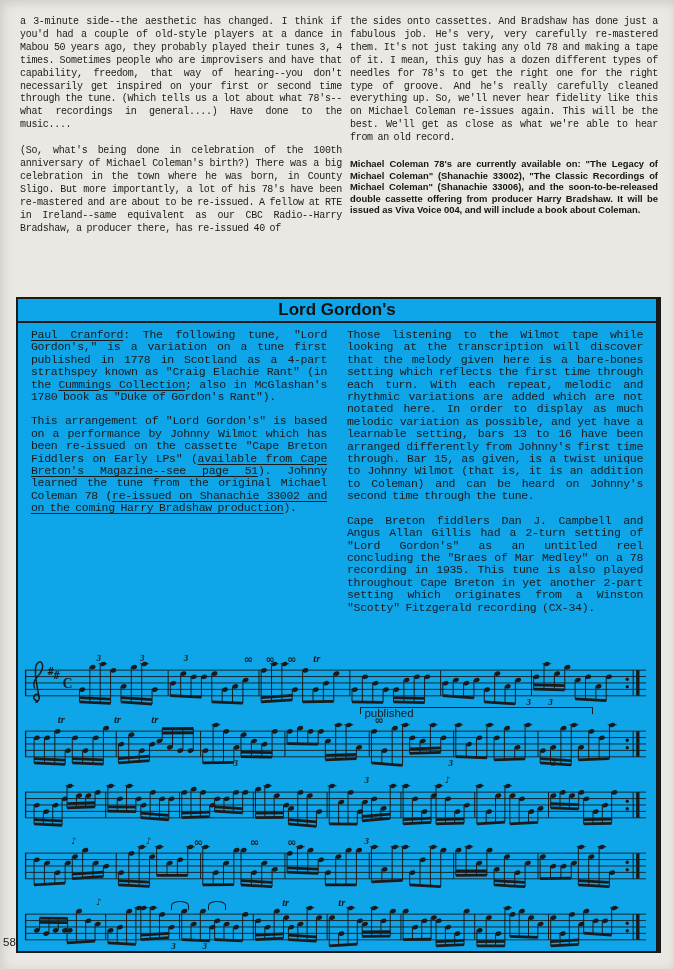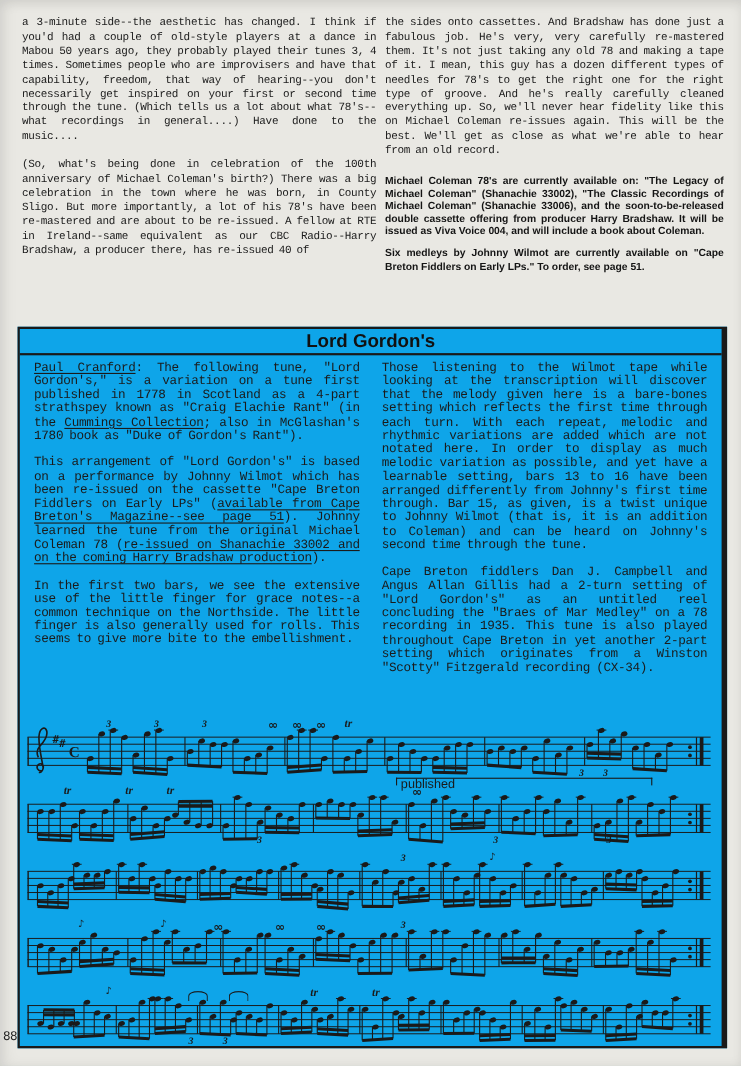--- a/index.html
+++ b/index.html
@@ -54,31 +54,29 @@
 <div class="page">
 
   <div class="top-section">
     <div class="tcol-left">
       <p class="mono">a 3-minute side--the aesthetic has changed. I think if you'd had a couple of old-style players at a dance in Mabou 50 years ago, they probably played their tunes 3, 4 times. Sometimes people who are improvisers and have that capability, freedom, that way of hearing--you don't necessarily get inspired on your first or second time through the tune. (Which tells us a lot about what 78's--what recordings in general....) Have done to the music....</p>
       <p class="mono">(So, what's being done in celebration of the 100th anniversary of Michael Coleman's birth?) There was a big celebration in the town where he was born, in County Sligo. But more importantly, a lot of his 78's have been re-mastered and are about to be re-issued. A fellow at RTE in Ireland--same equivalent as our CBC Radio--Harry Bradshaw, a producer there, has re-issued 40 of</p>
     </div>
     <div class="tcol-right">
       <p class="mono">the sides onto cassettes. And Bradshaw has done just a fabulous job. He's very, very carefully re-mastered them. It's not just taking any old 78 and making a tape of it. I mean, this guy has a dozen different types of needles for 78's to get the right one for the right type of groove. And he's really carefully cleaned everything up. So, we'll never hear fidelity like this on Michael Coleman re-issues again. This will be the best. We'll get as close as what we're able to hear from an old record.</p>
       <p class="bold-note">Michael Coleman 78's are currently available on: "The Legacy of Michael Coleman" (Shanachie 33002), "The Classic Recordings of Michael Coleman" (Shanachie 33006), and the soon-to-be-released double cassette offering from producer Harry Bradshaw. It will be issued as Viva Voice 004, and will include a book about Coleman.</p>
-      <p class="bold-note">Six medleys by Johnny Wilmot are currently available on "Cape Breton Fiddlers on Early LPs." To order, see page 51.</p>
     </div>
   </div>
 
   <div class="tune-box">
     <div class="box-heading">Lord Gordon's</div>
     <div class="box-columns">
       <div class="bcol">
         <p><span class="u">Paul Cranford</span><span>: The following tune, "Lord Gordon's," is a variation on a tune first published in 1778 in Scotland as a 4-part strathspey known as "Craig Elachie Rant" (in the </span><span class="u">Cummings Collection</span><span>; also in McGlashan's 1780 book as "Duke of Gordon's Rant").</span></p>
         <p><span>This arrangement of "Lord Gordon's" is based on a performance by Johnny Wilmot which has been re-issued on the cassette "Cape Breton Fiddlers on Early LPs" (</span><span class="u">available from Cape Breton's Magazine--see page 51</span><span>). Johnny learned the tune from the original Michael Coleman 78 (</span><span class="u">re-issued on Shanachie 33002 and on the coming Harry Bradshaw production</span><span>).</span></p>
-        <p><span>In the first two bars, we see the extensive use of the little finger for grace notes--a common technique on the Northside. The little finger is also generally used for rolls. This seems to give more bite to the embellishment.</span></p>
       </div>
       <div class="bcol">
         <p>Those listening to the Wilmot tape while looking at the transcription will discover that the melody given here is a bare-bones setting which reflects the first time through each turn. With each repeat, melodic and rhythmic variations are added which are not notated here. In order to display as much melodic variation as possible, and yet have a learnable setting, bars 13 to 16 have been arranged differently from Johnny's first time through. Bar 15, as given, is a twist unique to Johnny Wilmot (that is, it is an addition to Coleman) and can be heard on Johnny's second time through the tune.</p>
         <p>Cape Breton fiddlers Dan J. Campbell and Angus Allan Gillis had a 2-turn setting of "Lord Gordon's" as an untitled reel concluding the "Braes of Mar Medley" on a 78 recording in 1935. This tune is also played throughout Cape Breton in yet another 2-part setting which originates from a Winston "Scotty" Fitzgerald recording (CX-34).</p>
       </div>
     </div>
     <div class="music" id="music-area">
         <div class="music-system">
           <svg viewBox="0 0 631 59" width="100%" height="59">
             <line x1="1" y1="19" x2="630" y2="19" stroke="#1a1a1a" stroke-width="0.9"></line>
@@ -948,14 +946,14 @@
           <span class="orn orn-arc" style="left: 25%;"></span>
           <span class="orn orn-arc" style="left: 31%;"></span>
           <span class="orn orn-num orn-below" style="left: 24%;">3</span>
           <span class="orn orn-num orn-below" style="left: 29%;">3</span>
           <span class="orn orn-tr orn-above" style="left: 42%;">tr</span>
           <span class="orn orn-tr orn-above" style="left: 51%;">tr</span>
         </div>
       </div>
   </div>
 
-  <div class="page-number">88</div>
+  <div class="page-number">58</div>
 </div>
 
 </body></html>

